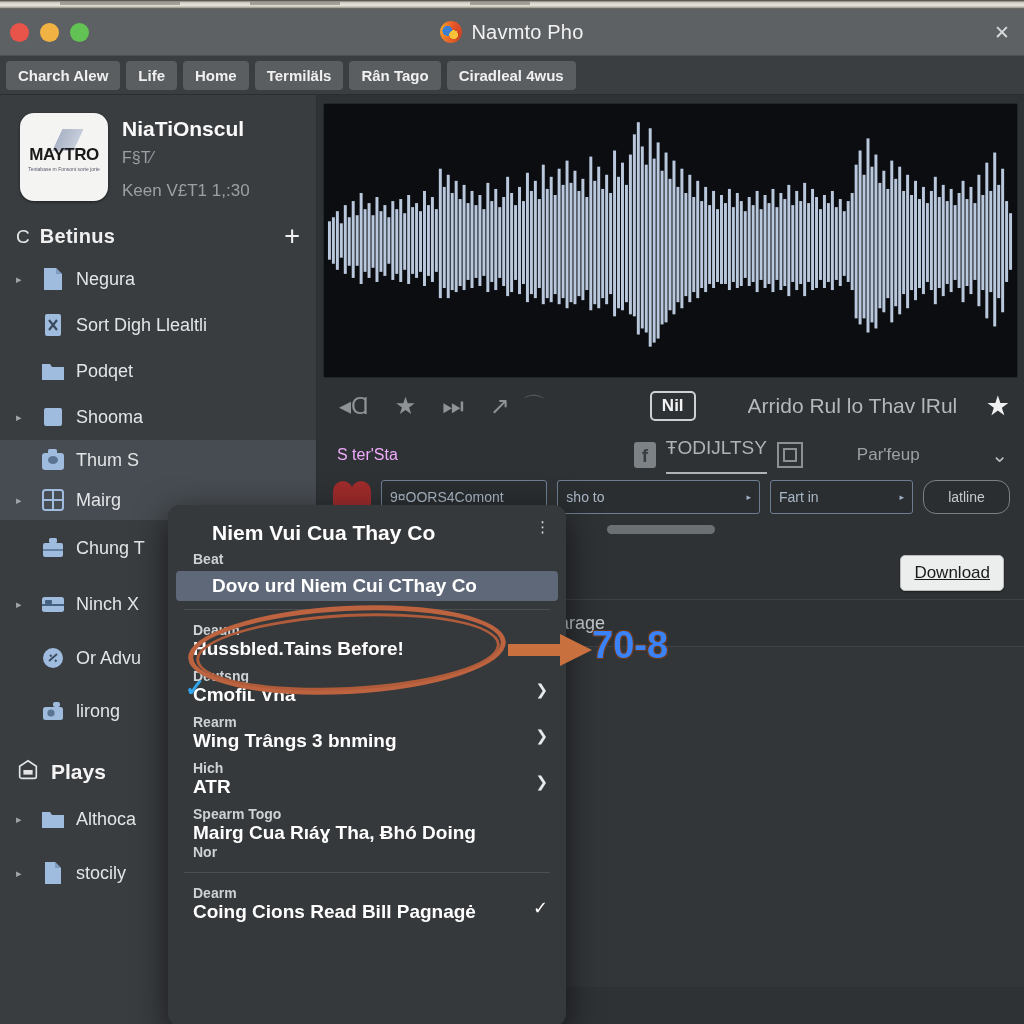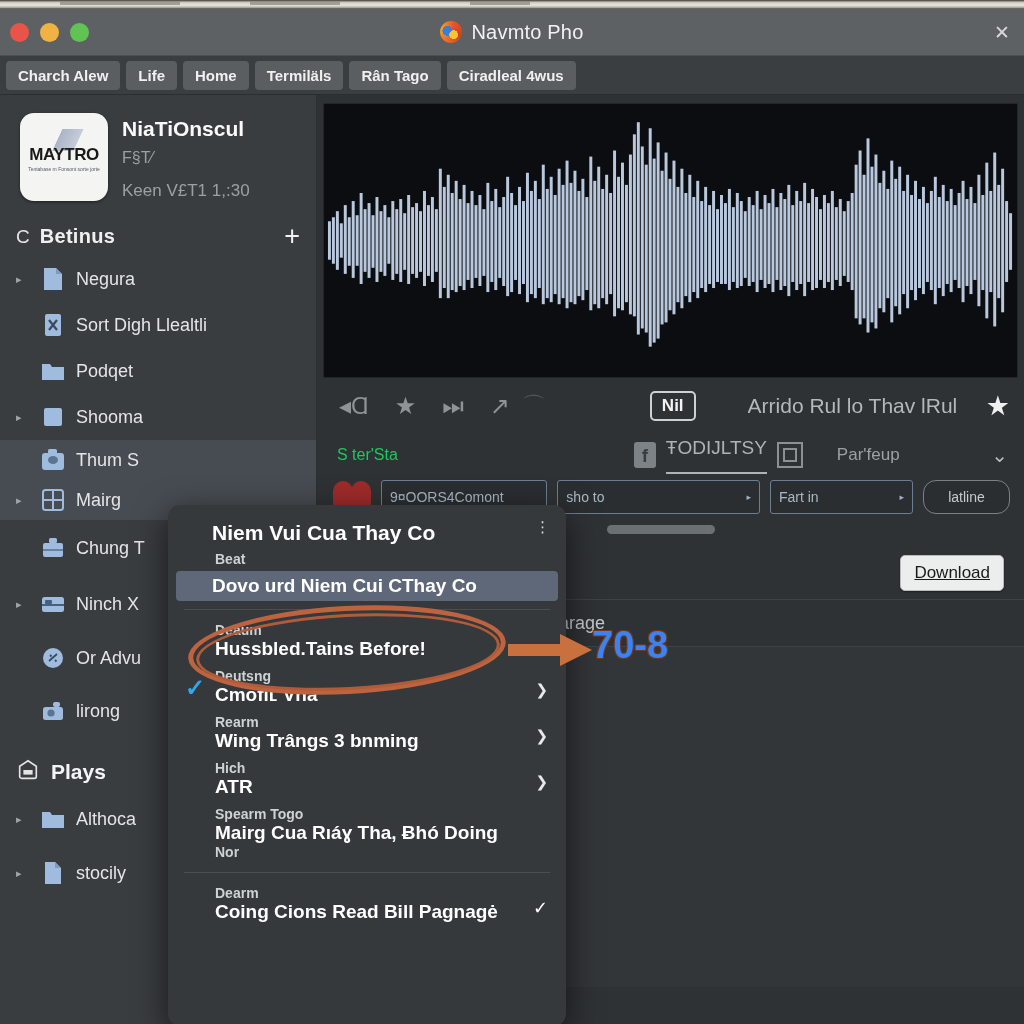--- a/index.html
+++ b/index.html
@@ -173,31 +173,31 @@
   .ctrl-title {
     color: #b3b8bb; font-size: 21px; margin-left: 26px;
     white-space: nowrap; overflow: hidden;
   }
   .ctrl-star { margin-left: auto; color: #f0f0f0; font-size: 27px; }
 
   .meta-row {
     height: 44px; display: flex; align-items: center;
     padding: 0 16px 0 20px; gap: 14px; position: relative;
   }
-  .meta-left { color: #22c55e; font-size: 16px; }
+  .meta-left { color: #f0abfc; font-size: 16px; }
   .meta-mid { display: flex; align-items: center; gap: 10px; margin-left: 222px; }
   .fb-ico {
     width: 22px; height: 26px; background: #7d8286; border-radius: 3px;
     color: #3a3d40; font-weight: bold; font-size: 19px;
     display: flex; align-items: center; justify-content: center; line-height: 1;
   }
   .meta-tag { color: #aeb3b6; font-size: 19px; padding-bottom: 13px; border-bottom: 2px solid #aeb3b6; }
   .frame-ico { width: 26px; height: 26px; border: 2px solid #8b9094; position: relative; }
   .frame-ico::after { content:""; position:absolute; inset:4px; border:2px solid #8b9094; }
-  .meta-right { color: #9ba0a3; font-size: 17px; margin-left: 24px; }
+  .meta-right { color: #9ba0a3; font-size: 17px; margin-left: 44px; }
   .meta-chev { margin-left: auto; color: #b9bec1; font-size: 20px; }
 
   .field-row {
     height: 40px; display: flex; align-items: center;
     padding: 0 14px 0 16px; gap: 10px;
   }
   .heart {
     width: 38px; height: 32px; flex: 0 0 38px; position: relative;
   }
   .heart .h1, .heart .h2 {
@@ -250,21 +250,21 @@
     width: 398px; height: 521px;
     background: #36393b;
     border-radius: 12px;
     box-shadow: 0 10px 34px rgba(0,0,0,.62);
     overflow: hidden;
     padding: 8px 0 0 0;
   }
   .menu-title-row { display: flex; align-items: flex-start; padding: 8px 16px 2px 44px; }
   .menu-title { color: #ffffff; font-size: 21px; font-weight: bold; }
   .menu-dots { margin-left: auto; color: #d9dbdc; font-size: 15px; letter-spacing: 0; line-height: .8; }
-  .mi { padding: 4px 16px 4px 47px; position: relative; }
+  .mi { padding: 4px 16px 4px 25px; position: relative; }
   .mi .sub { color: #cfd2d4; font-size: 14px; font-weight: bold; }
   .mi .val { color: #ffffff; font-size: 19px; font-weight: bold; white-space: nowrap; }
   .mi.hl { background: #5e6878; border-radius: 4px; margin: 0 8px; padding-left: 36px; }
   .mi .chk {
     position: absolute; left: 17px; top: 50%; transform: translateY(-45%);
     color: #2fa8f0; font-size: 24px; font-weight: bold;
   }
   .mi .arr {
     position: absolute; right: 18px; top: 50%; transform: translateY(-35%);
     color: #e7e9ea; font-size: 15px;

